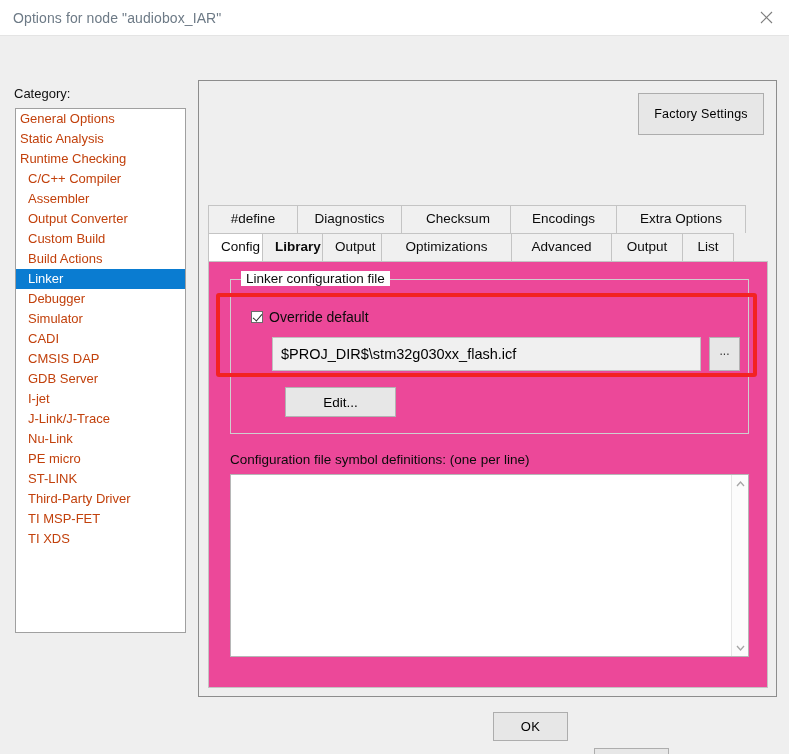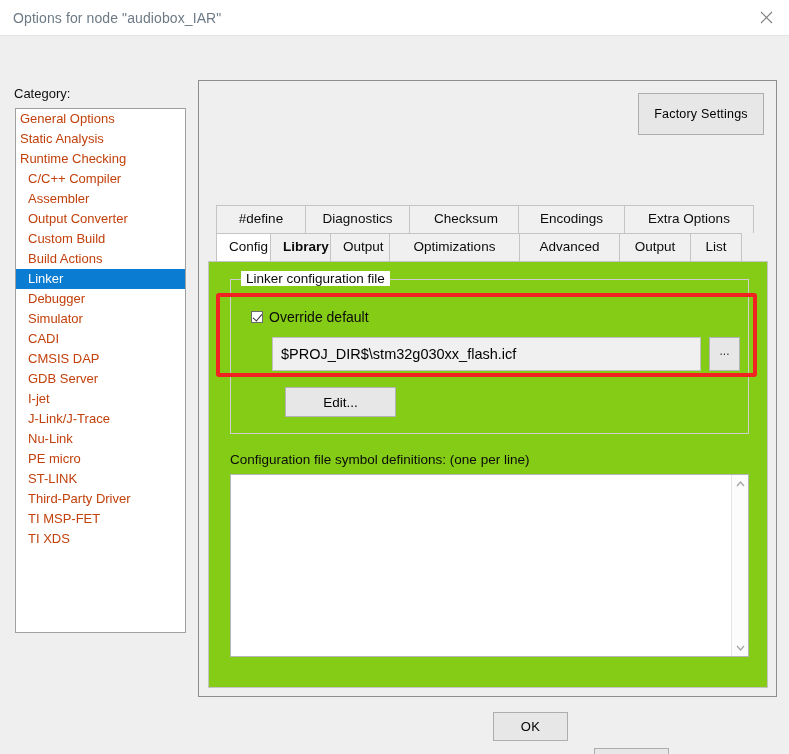--- a/index.html
+++ b/index.html
@@ -110,21 +110,20 @@
 
   
   .tabstrip {
     position: absolute;
     left: 9px; top: 124px;
     width: 560px;
   }
   .tabrow {
     display: flex;
     height: 28px;
-    margin-left: 8px;
   }
   .tab {
     height: 28px;
     line-height: 26px;
     padding: 0 12px;
     background: #f0f0f0;
     border: 1px solid #c4c4c4;
     border-bottom: none;
     margin-right: -1px;
     font-size: 13.5px;
@@ -138,21 +137,21 @@
     border-color: #c4c4c4;
     position: relative;
     z-index: 3;
   }
   .tabrow.row1 .tab { background: #f0f0f0; }
 
   .tab-content {
     position: absolute;
     left: 9px; top: 180px;
     width: 560px; height: 427px;
-    background: #84cc16;
+    background: #ec4899;
     border: 1px solid #c4c4c4;
     z-index: 2;
   }
 
   
   .groupbox {
     position: absolute;
     left: 21px; top: 17px;
     width: 519px; height: 155px;
     border: 1px solid #cfcfcf;

